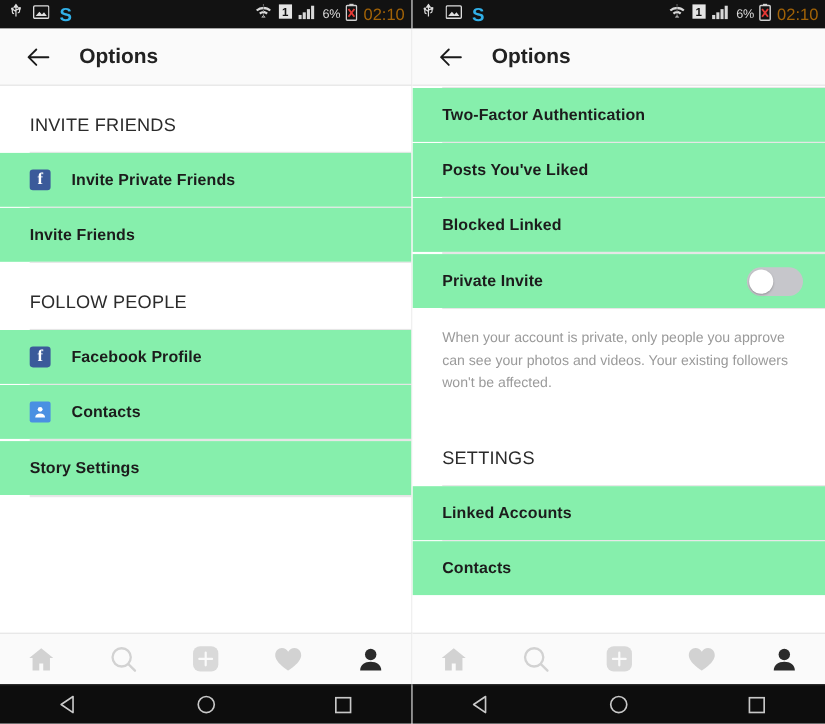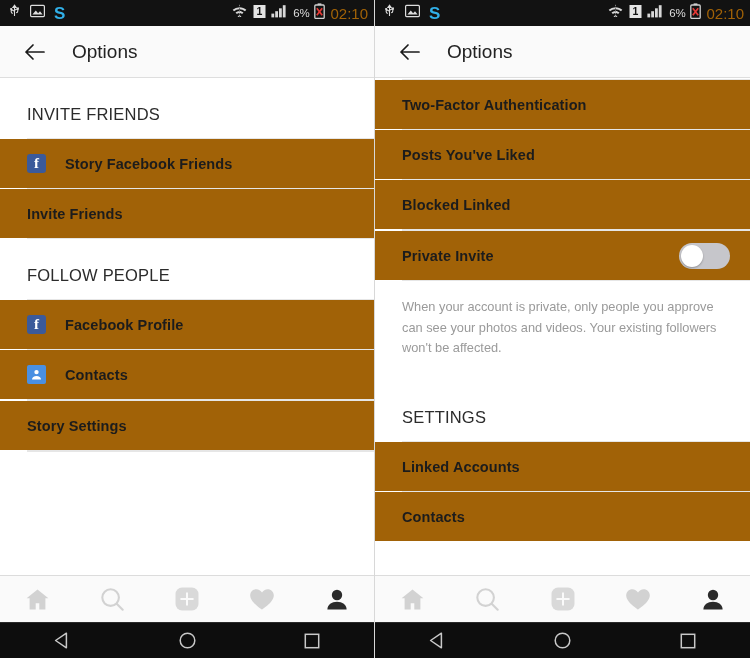--- a/index.html
+++ b/index.html
@@ -39,36 +39,36 @@
   
   .appbar {
     flex:0 0 52px; height:52px;
     background:#fafafa;
     display:flex; align-items:center;
     padding-left:22px;
     border-bottom:1px solid #dedede;
   }
   .back-arrow { width:26px; height:26px; flex:0 0 26px; }
   .appbar-title {
-    font-size:19px; color:#222; margin-left:24px; font-weight:400;
+    font-size:19px; color:#222; margin-left:24px; font-weight:700;
   }
 
   
   .content { flex:1 1 auto; background:#fff; position:relative; overflow:hidden; }
 
   .sec-head {
     font-size:16.5px; color:#2b2b2b; font-weight:400;
     letter-spacing:.2px;
     padding:27px 0 14px 27px;
   }
   .divider { height:1px; background:#e6e6e6; margin-left:27px; }
 
   .row {
     height:49px; display:flex; align-items:center;
-    padding-left:27px; padding-right:20px; background:#a16207;
+    padding-left:27px; padding-right:20px; background:#86efac;
   }
   .row-label {
     font-size:14.5px; color:#1c1c1c; font-weight:bold;
     letter-spacing:.1px;
   }
   .row-icon { width:19px; height:19px; flex:0 0 19px; margin-right:19px; }
 
   .fb-icon {
     width:19px; height:19px; border-radius:3px; background:#3b5a9a;
     display:flex; align-items:center; justify-content:center;
@@ -186,21 +186,21 @@
     </div>
 
     <div class="content">
 
       <div class="sec-head">INVITE FRIENDS</div>
       <div class="divider"></div>
       <div class="row">
         <span class="row-icon">
           <span class="fb-icon">f</span>
         </span>
-        <span class="row-label">Story Facebook Friends</span>
+        <span class="row-label">Invite Private Friends</span>
       </div>
       <div class="divider"></div>
       <div class="row">
         <span class="row-label">Invite Friends</span>
       </div>
       <div class="divider"></div>
 
       <div class="sec-head">FOLLOW PEOPLE</div>
       <div class="divider"></div>
       <div class="row">

